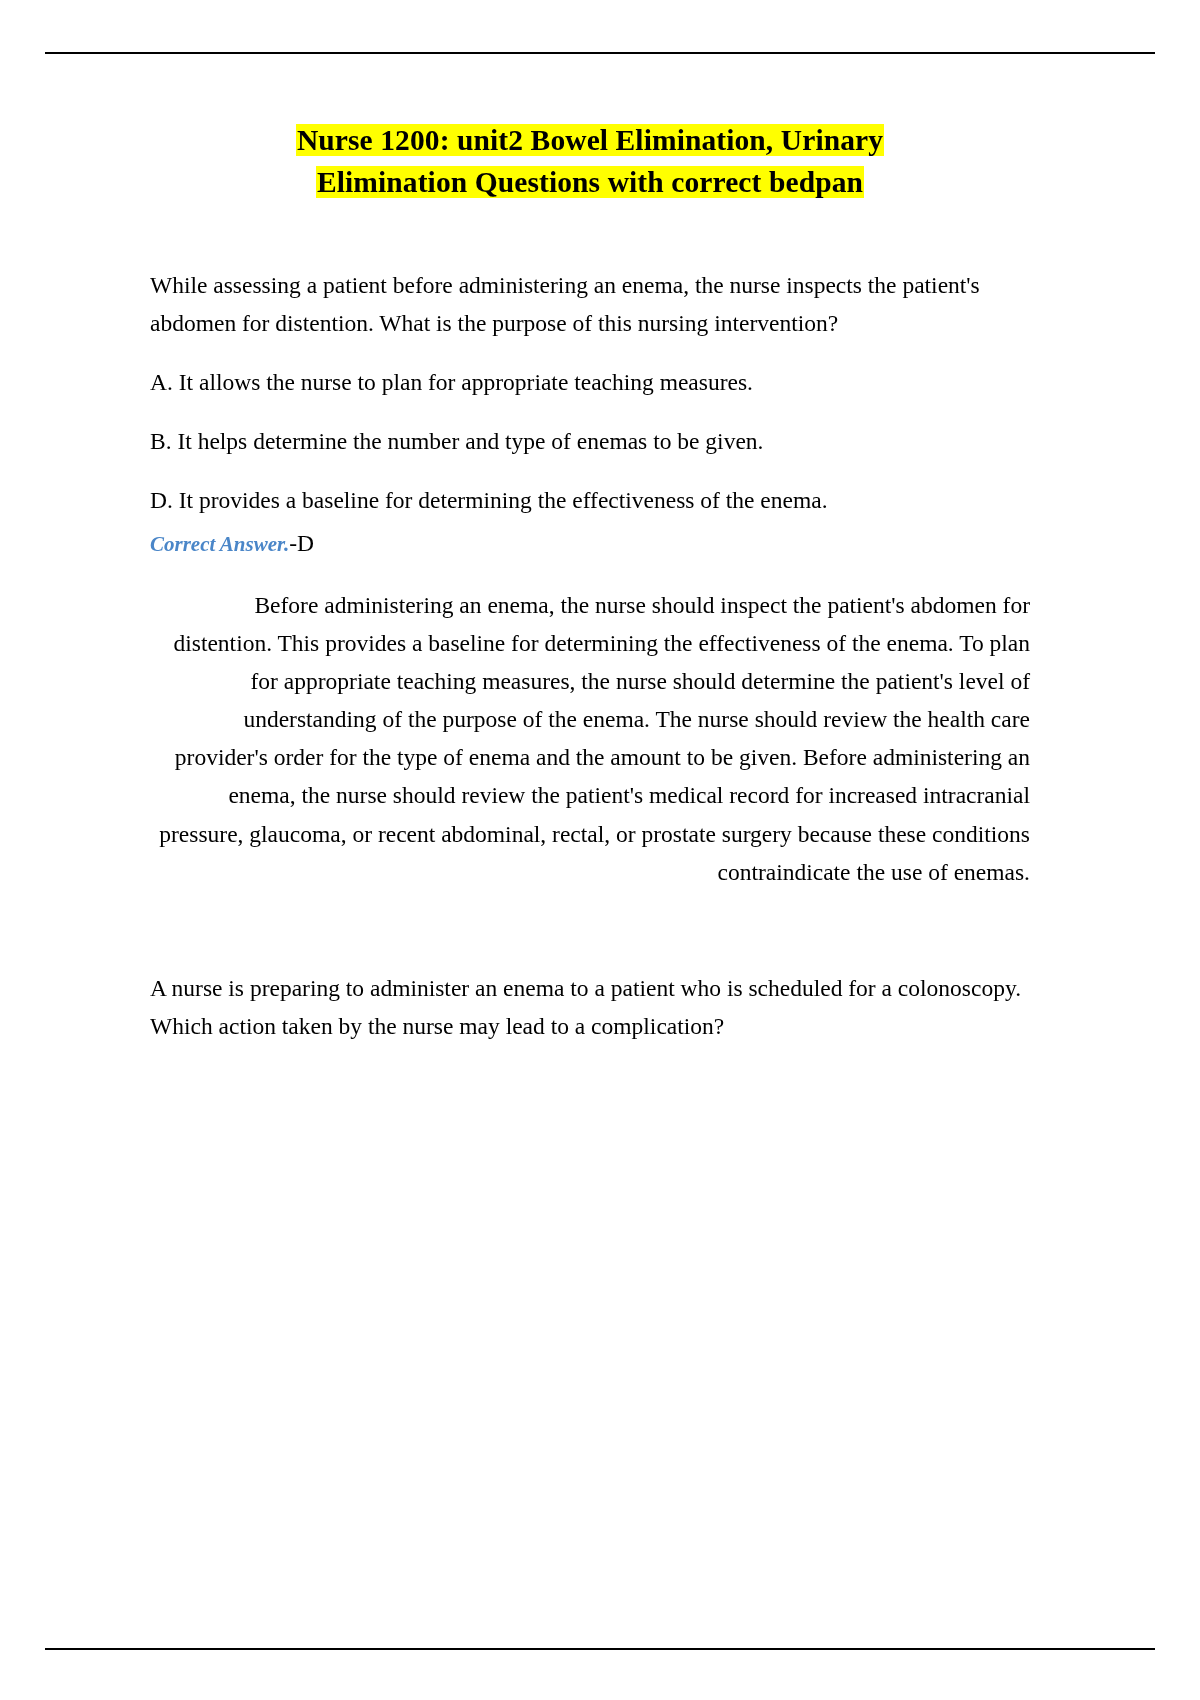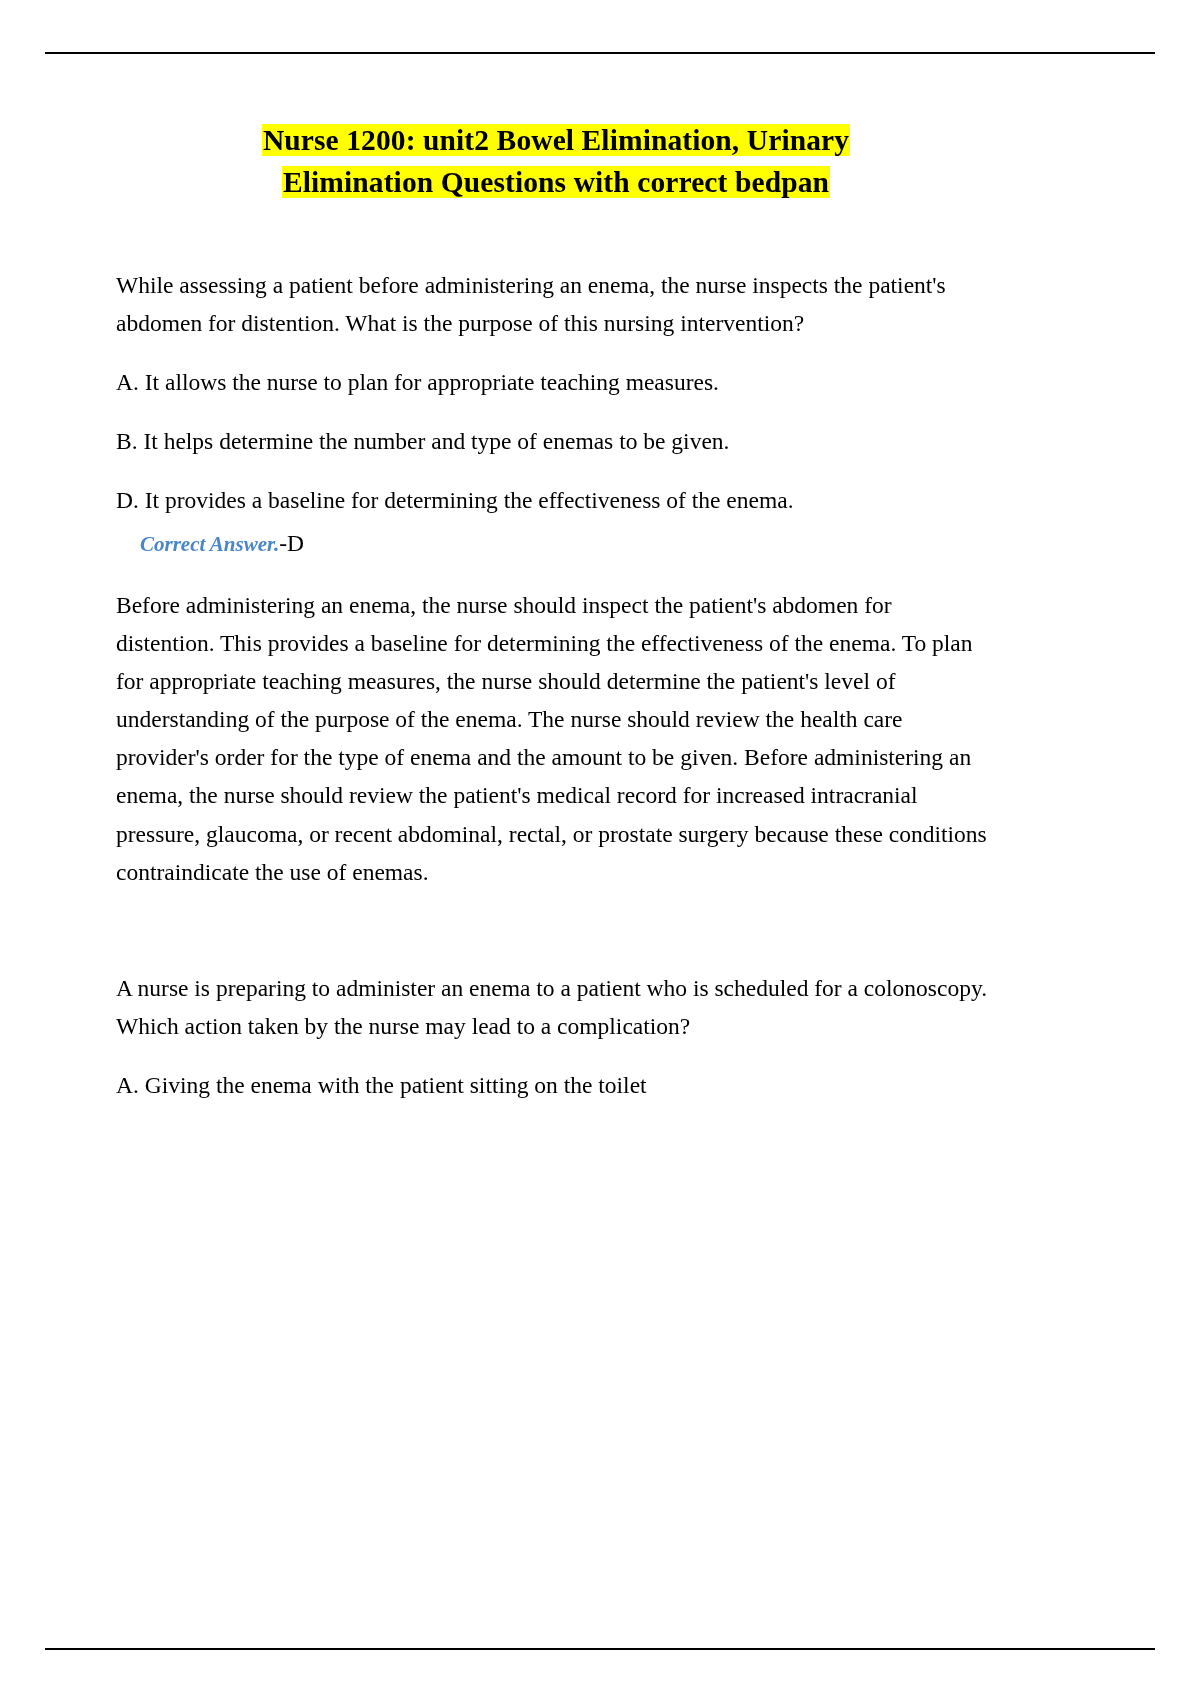--- a/index.html
+++ b/index.html
@@ -23,21 +23,21 @@
     left: 45px;
     right: 45px;
     height: 0;
     border-top: 2px solid #000000;
   }
   .rule-top { top: 52px; }
   .rule-bottom { top: 1648px; }
 
   .content {
     position: absolute;
-    left: 116px;
+    left: 150px;
     top: 120px;
     width: 880px;
   }
 
   .doc-title {
     text-align: center;
     font-size: 29.5px;
     font-weight: bold;
     line-height: 1.42;
     margin: 0 0 0 0;
@@ -52,29 +52,28 @@
 
   .para {
     font-size: 23.5px;
     line-height: 1.62;
     margin: 0;
   }
 
   .block-gap-q { margin-top: 62px; }
   .gap-opt { margin-top: 21px; }
   .gap-ans { margin-top: 5px; }
-  .gap-expl { margin-top: 24px; }
+  .gap-expl { margin-top: 24px; text-align: right; }
   .gap-section { margin-top: 78px; }
 
   .correct-label {
     color: #4a86c8;
     font-style: italic;
     font-weight: bold;
     font-size: 21px;
-    margin-left: 24px;
   }
   .correct-value {
     font-size: 23.5px;
   }
 </style>
 </head>
 <body>
 
 <div class="page">
 
@@ -89,18 +88,17 @@
     <p class="para gap-opt">A. It allows the nurse to plan for appropriate teaching measures.</p>
     <p class="para gap-opt">B. It helps determine the number and type of enemas to be given.</p>
     <p class="para gap-opt">D. It provides a baseline for determining the effectiveness of the enema.</p>
 
     <p class="para gap-ans"><span class="correct-label">Correct Answer.</span><span class="correct-value">-D</span></p>
 
     <p class="para gap-expl">Before administering an enema, the nurse should inspect the patient's abdomen for distention. This provides a baseline for determining the effectiveness of the enema. To plan for appropriate teaching measures, the nurse should determine the patient's level of understanding of the purpose of the enema. The nurse should review the health care provider's order for the type of enema and the amount to be given. Before administering an enema, the nurse should review the patient's medical record for increased intracranial pressure, glaucoma, or recent abdominal, rectal, or prostate surgery because these conditions contraindicate the use of enemas.</p>
 
     <p class="para gap-section">A nurse is preparing to administer an enema to a patient who is scheduled for a colonoscopy. Which action taken by the nurse may lead to a complication?</p>
 
-    <p class="para gap-opt">A. Giving the enema with the patient sitting on the toilet</p>
 
   </div>
 
   <div class="rule rule-bottom"></div>
 </div>
 
 </body></html>

